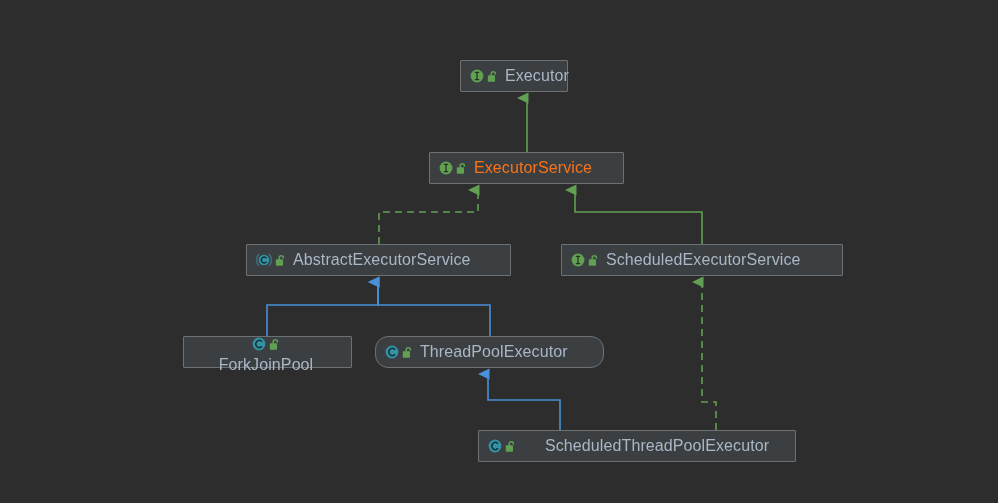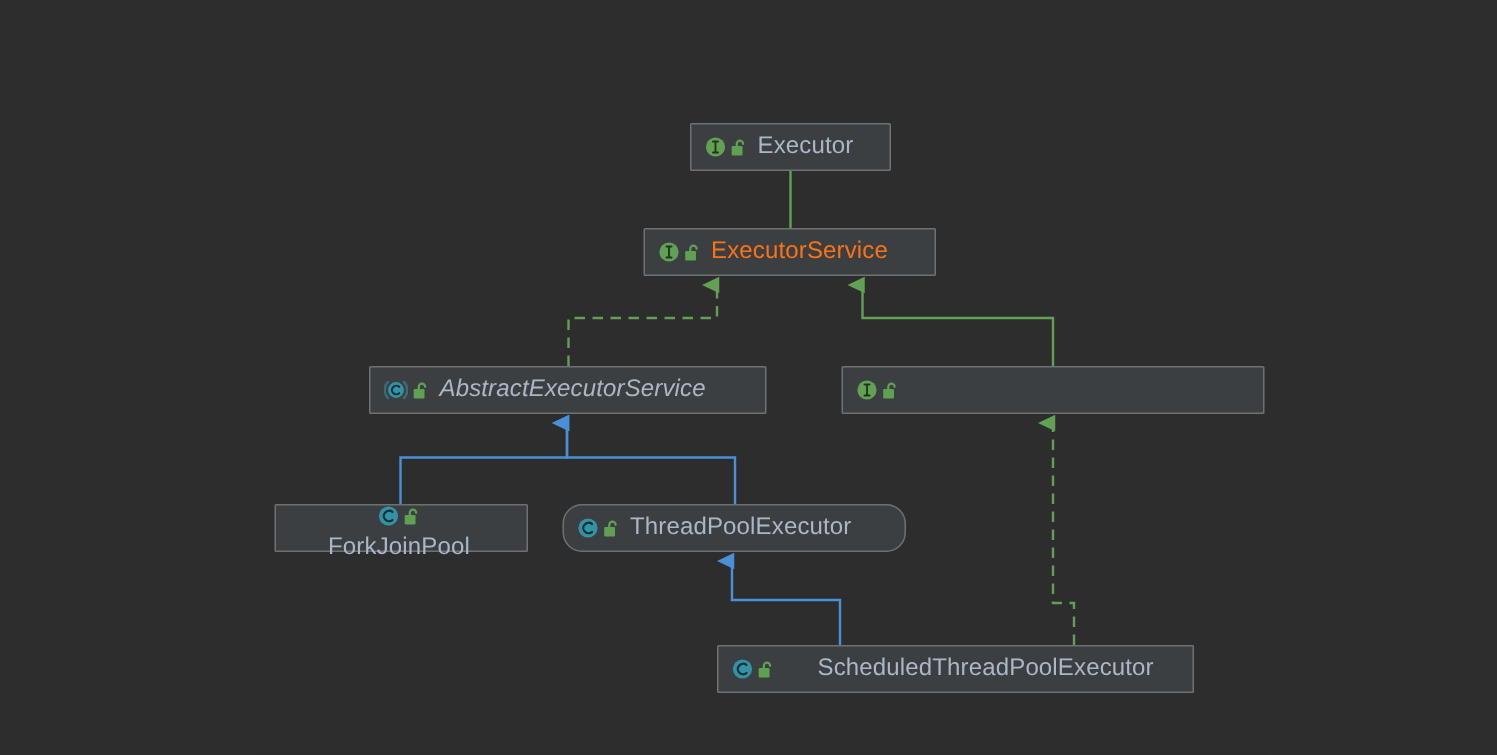--- a/index.html
+++ b/index.html
@@ -71,21 +71,21 @@
         <path d="M 379 244 L 379 212 L 478 212 L 478 190" fill="none" stroke="#62a053" stroke-width="1.6" stroke-linecap="butt" stroke-linejoin="miter" stroke-dasharray="7 5" marker-end="url(#arrow-green)"></path>
         <path d="M 702 244 L 702 212 L 575 212 L 575 190" fill="none" stroke="#62a053" stroke-width="1.6" stroke-linecap="butt" stroke-linejoin="miter" marker-end="url(#arrow-green)"></path>
         <path d="M 267 336 L 267 305 L 378 305 L 378 282" fill="none" stroke="#4a90d9" stroke-width="1.6" stroke-linecap="butt" stroke-linejoin="miter" marker-end="url(#arrow-blue)"></path>
         <path d="M 490 336 L 490 305 L 378 305 L 378 282" fill="none" stroke="#4a90d9" stroke-width="1.6" stroke-linecap="butt" stroke-linejoin="miter" marker-end="url(#arrow-blue)"></path>
         <path d="M 560 430 L 560 400 L 488 400 L 488 374" fill="none" stroke="#4a90d9" stroke-width="1.6" stroke-linecap="butt" stroke-linejoin="miter" marker-end="url(#arrow-blue)"></path>
         <path d="M 716 430 L 716 402 L 702 402 L 702 282" fill="none" stroke="#62a053" stroke-width="1.6" stroke-linecap="butt" stroke-linejoin="miter" stroke-dasharray="7 5" marker-end="url(#arrow-green)"></path>
       </g>
   </svg>
 
   <div id="node-layer">
-      <div class="uml-node" style="left: 460px; top: 60px; width: 134px; height: 32px; background: rgb(60, 63, 65); border-color: rgb(110, 113, 115); margin-top: 22px;">
+      <div class="uml-node" style="left: 460px; top: 60px; width: 108px; height: 32px; background: rgb(60, 63, 65); border-color: rgb(110, 113, 115);">
         <span class="icon-wrap">
           <svg class="kind-icon" width="14" height="14" viewBox="0 0 14 14" xmlns="http://www.w3.org/2000/svg">
             <circle cx="7" cy="7" r="6.4" fill="#62a053"></circle>
             <path d="M5.3 3.3h3.4M5.3 10.7h3.4M7 3.3v7.4" stroke="#20361c" stroke-width="1.25" stroke-linecap="round" fill="none"></path>
           </svg>
           <svg class="vis-icon" width="12" height="13" viewBox="0 0 12 13" xmlns="http://www.w3.org/2000/svg">
             <path d="M4.2 5.4V3.9a2.1 2.1 0 0 1 4.2 0" stroke="#5fa052" stroke-width="1.5" fill="none" stroke-linecap="round"></path>
             <rect x="0.8" y="5.3" width="7.2" height="6.4" rx="0.8" fill="#5fa052"></rect>
           </svg>
         </span>
@@ -110,33 +110,34 @@
             <path d="M2.6 1.6a8 8 0 0 0 0 10.8" stroke="#3592a5" stroke-opacity="0.55" stroke-width="1.6" fill="none" stroke-linecap="round"></path>
             <path d="M13.4 1.6a8 8 0 0 1 0 10.8" stroke="#3592a5" stroke-opacity="0.55" stroke-width="1.6" fill="none" stroke-linecap="round"></path>
             <circle cx="8" cy="7" r="5.3" fill="#3592a5"></circle>
             <path d="M10.2 4.9a2.9 2.9 0 1 0 0 4.2" stroke="#10323a" stroke-width="1.35" fill="none" stroke-linecap="round"></path>
           </svg>
           <svg class="vis-icon" width="12" height="13" viewBox="0 0 12 13" xmlns="http://www.w3.org/2000/svg">
             <path d="M4.2 5.4V3.9a2.1 2.1 0 0 1 4.2 0" stroke="#5fa052" stroke-width="1.5" fill="none" stroke-linecap="round"></path>
             <rect x="0.8" y="5.3" width="7.2" height="6.4" rx="0.8" fill="#5fa052"></rect>
           </svg>
         </span>
-        <span class="node-label" style="color: rgb(169, 183, 198); font-style: italic;">AbstractExecutorService</span>
+        <span class="node-label" style="color: rgb(169, 183, 198);">AbstractExecutorService</span>
       </div>
       <div class="uml-node" style="left: 561px; top: 244px; width: 282px; height: 32px; background: rgb(60, 63, 65); border-color: rgb(110, 113, 115);">
         <span class="icon-wrap">
           <svg class="kind-icon" width="14" height="14" viewBox="0 0 14 14" xmlns="http://www.w3.org/2000/svg">
             <circle cx="7" cy="7" r="6.4" fill="#62a053"></circle>
             <path d="M5.3 3.3h3.4M5.3 10.7h3.4M7 3.3v7.4" stroke="#20361c" stroke-width="1.25" stroke-linecap="round" fill="none"></path>
           </svg>
           <svg class="vis-icon" width="12" height="13" viewBox="0 0 12 13" xmlns="http://www.w3.org/2000/svg">
             <path d="M4.2 5.4V3.9a2.1 2.1 0 0 1 4.2 0" stroke="#5fa052" stroke-width="1.5" fill="none" stroke-linecap="round"></path>
             <rect x="0.8" y="5.3" width="7.2" height="6.4" rx="0.8" fill="#5fa052"></rect>
           </svg>
         </span>
+        <span class="node-label" style="color: rgb(169, 183, 198);">ScheduledExecutorService</span>
       </div>
       <div class="uml-node" style="left: 183px; top: 336px; width: 169px; height: 32px; background: rgb(60, 63, 65); border-color: rgb(110, 113, 115); flex-direction: column;">
         <span class="icon-wrap">
           <svg class="kind-icon" width="14" height="14" viewBox="0 0 14 14" xmlns="http://www.w3.org/2000/svg">
             <circle cx="7" cy="7" r="6.4" fill="#3592a5"></circle>
             <path d="M9.6 4.3a3.5 3.5 0 1 0 0 5.4" stroke="#10323a" stroke-width="1.5" fill="none" stroke-linecap="round"></path>
           </svg>
           <svg class="vis-icon" width="12" height="13" viewBox="0 0 12 13" xmlns="http://www.w3.org/2000/svg">
             <path d="M4.2 5.4V3.9a2.1 2.1 0 0 1 4.2 0" stroke="#5fa052" stroke-width="1.5" fill="none" stroke-linecap="round"></path>
             <rect x="0.8" y="5.3" width="7.2" height="6.4" rx="0.8" fill="#5fa052"></rect>

